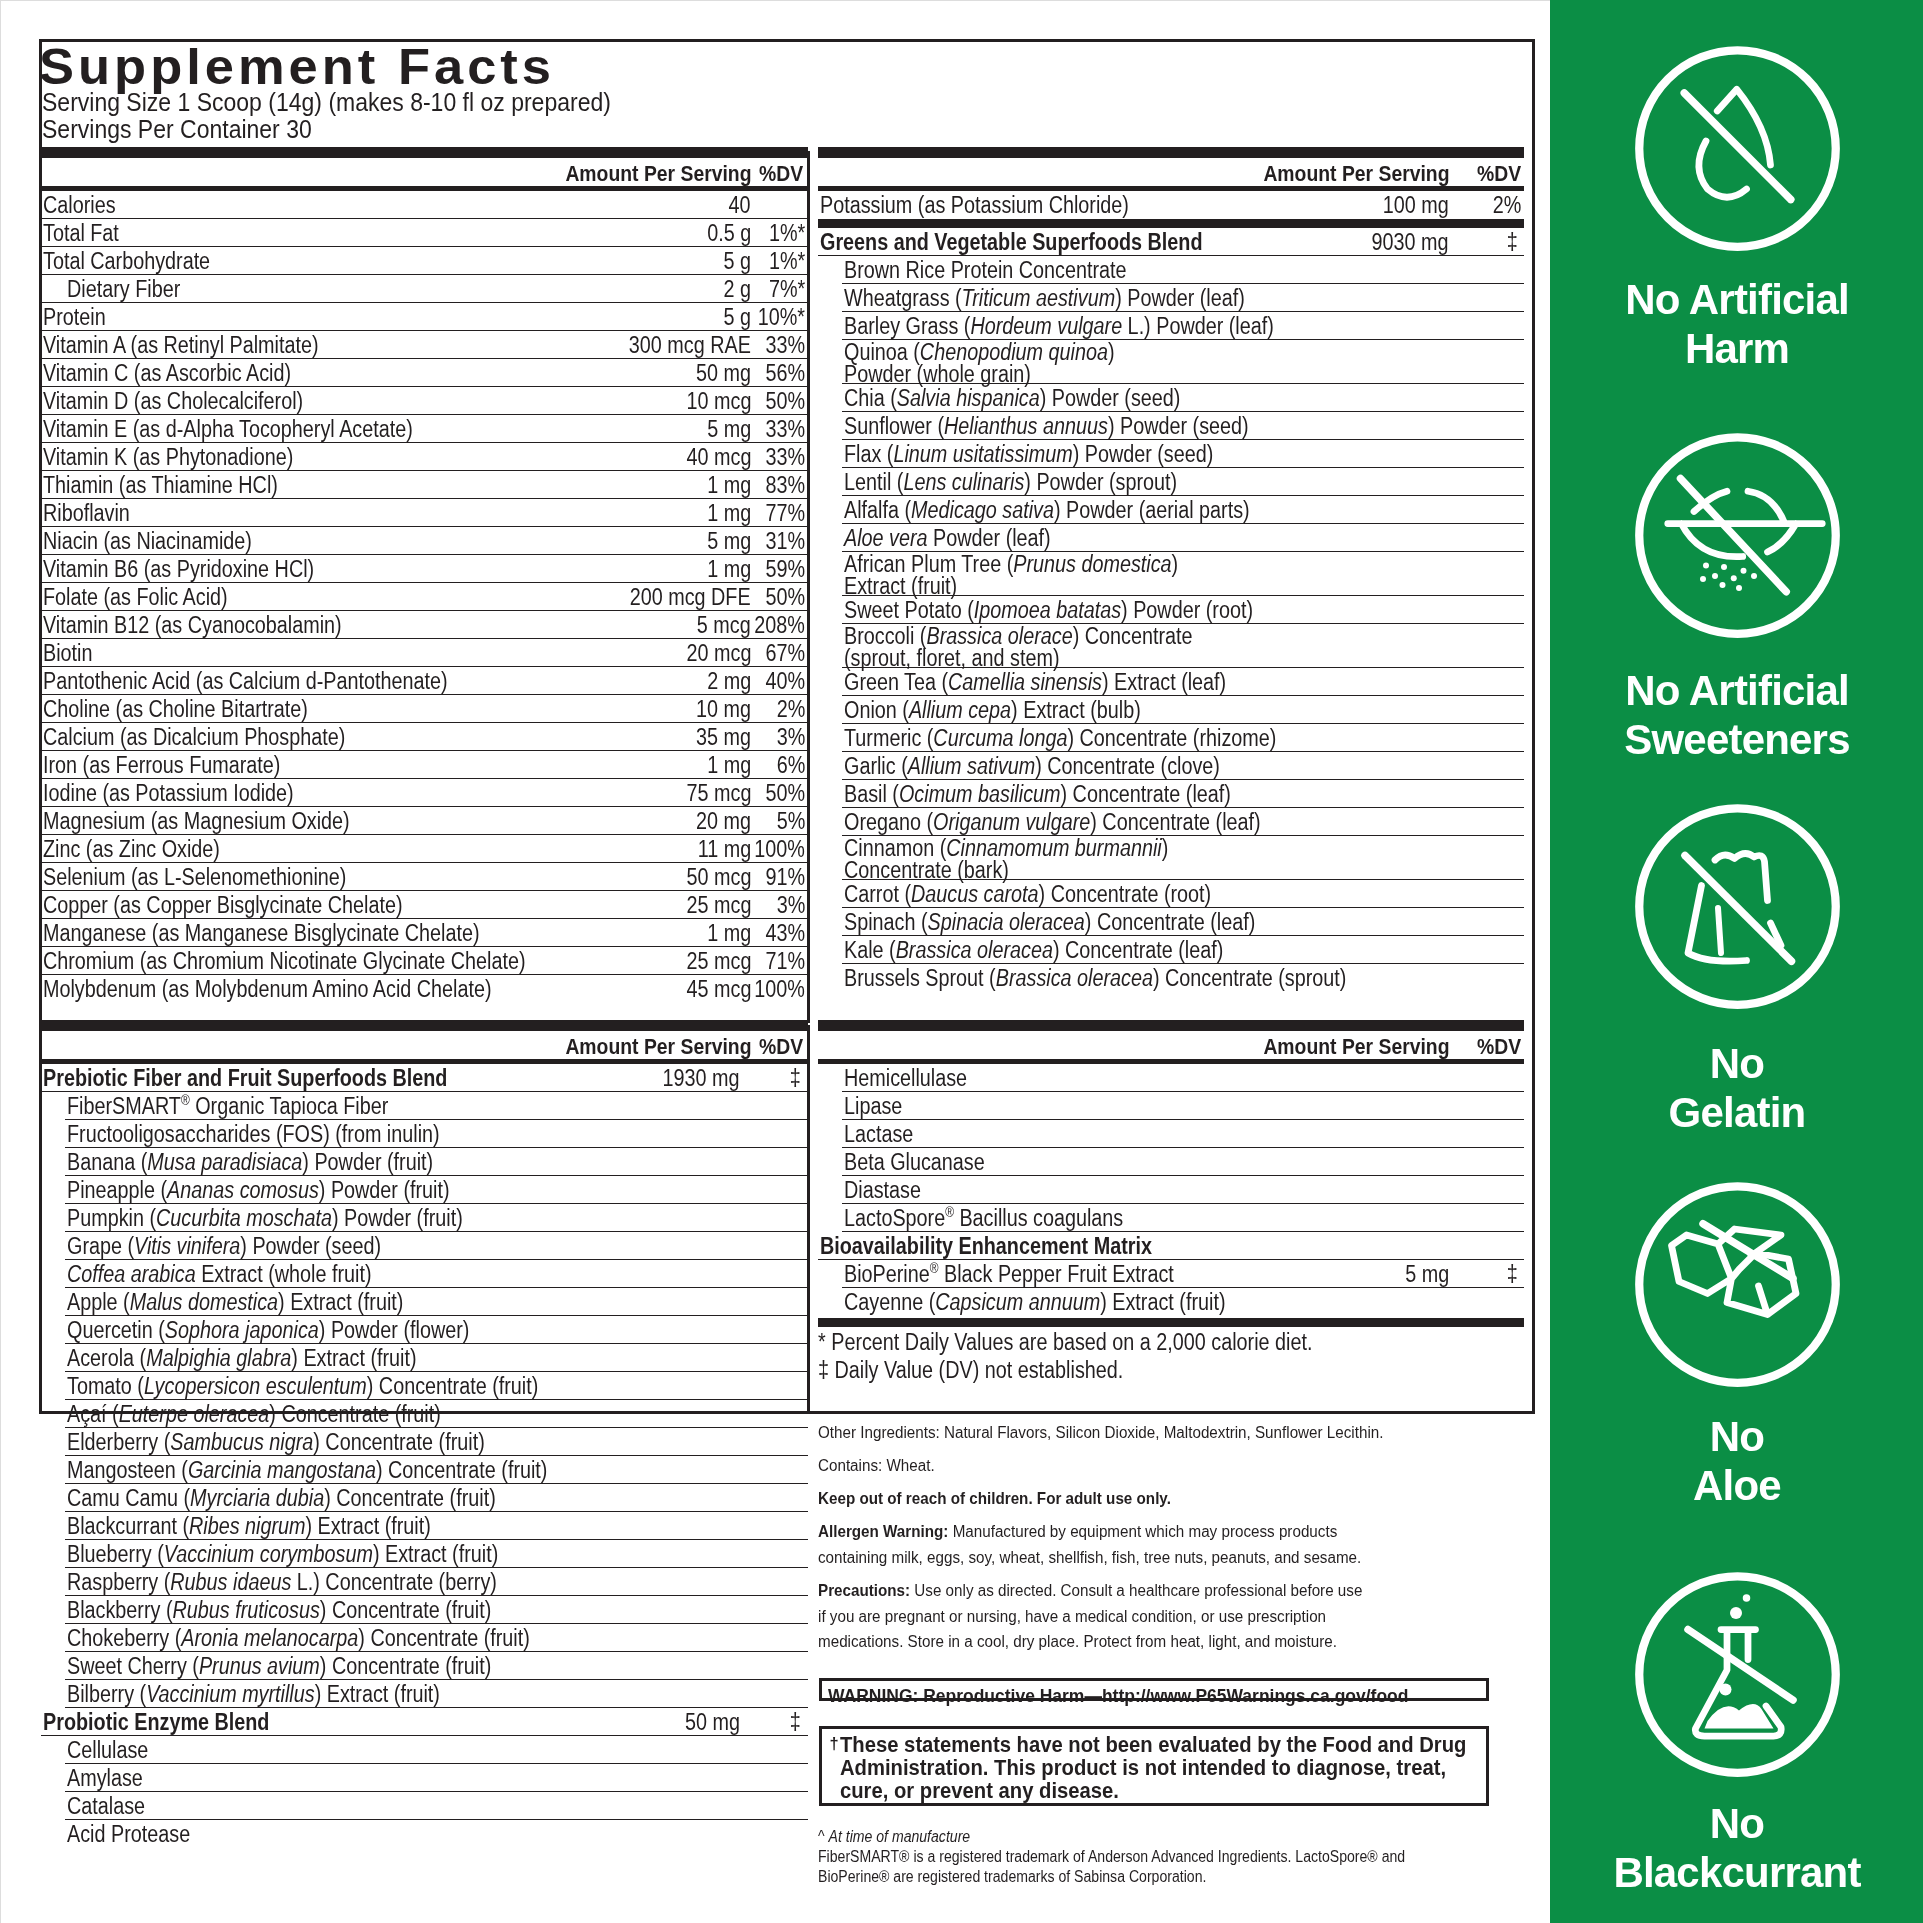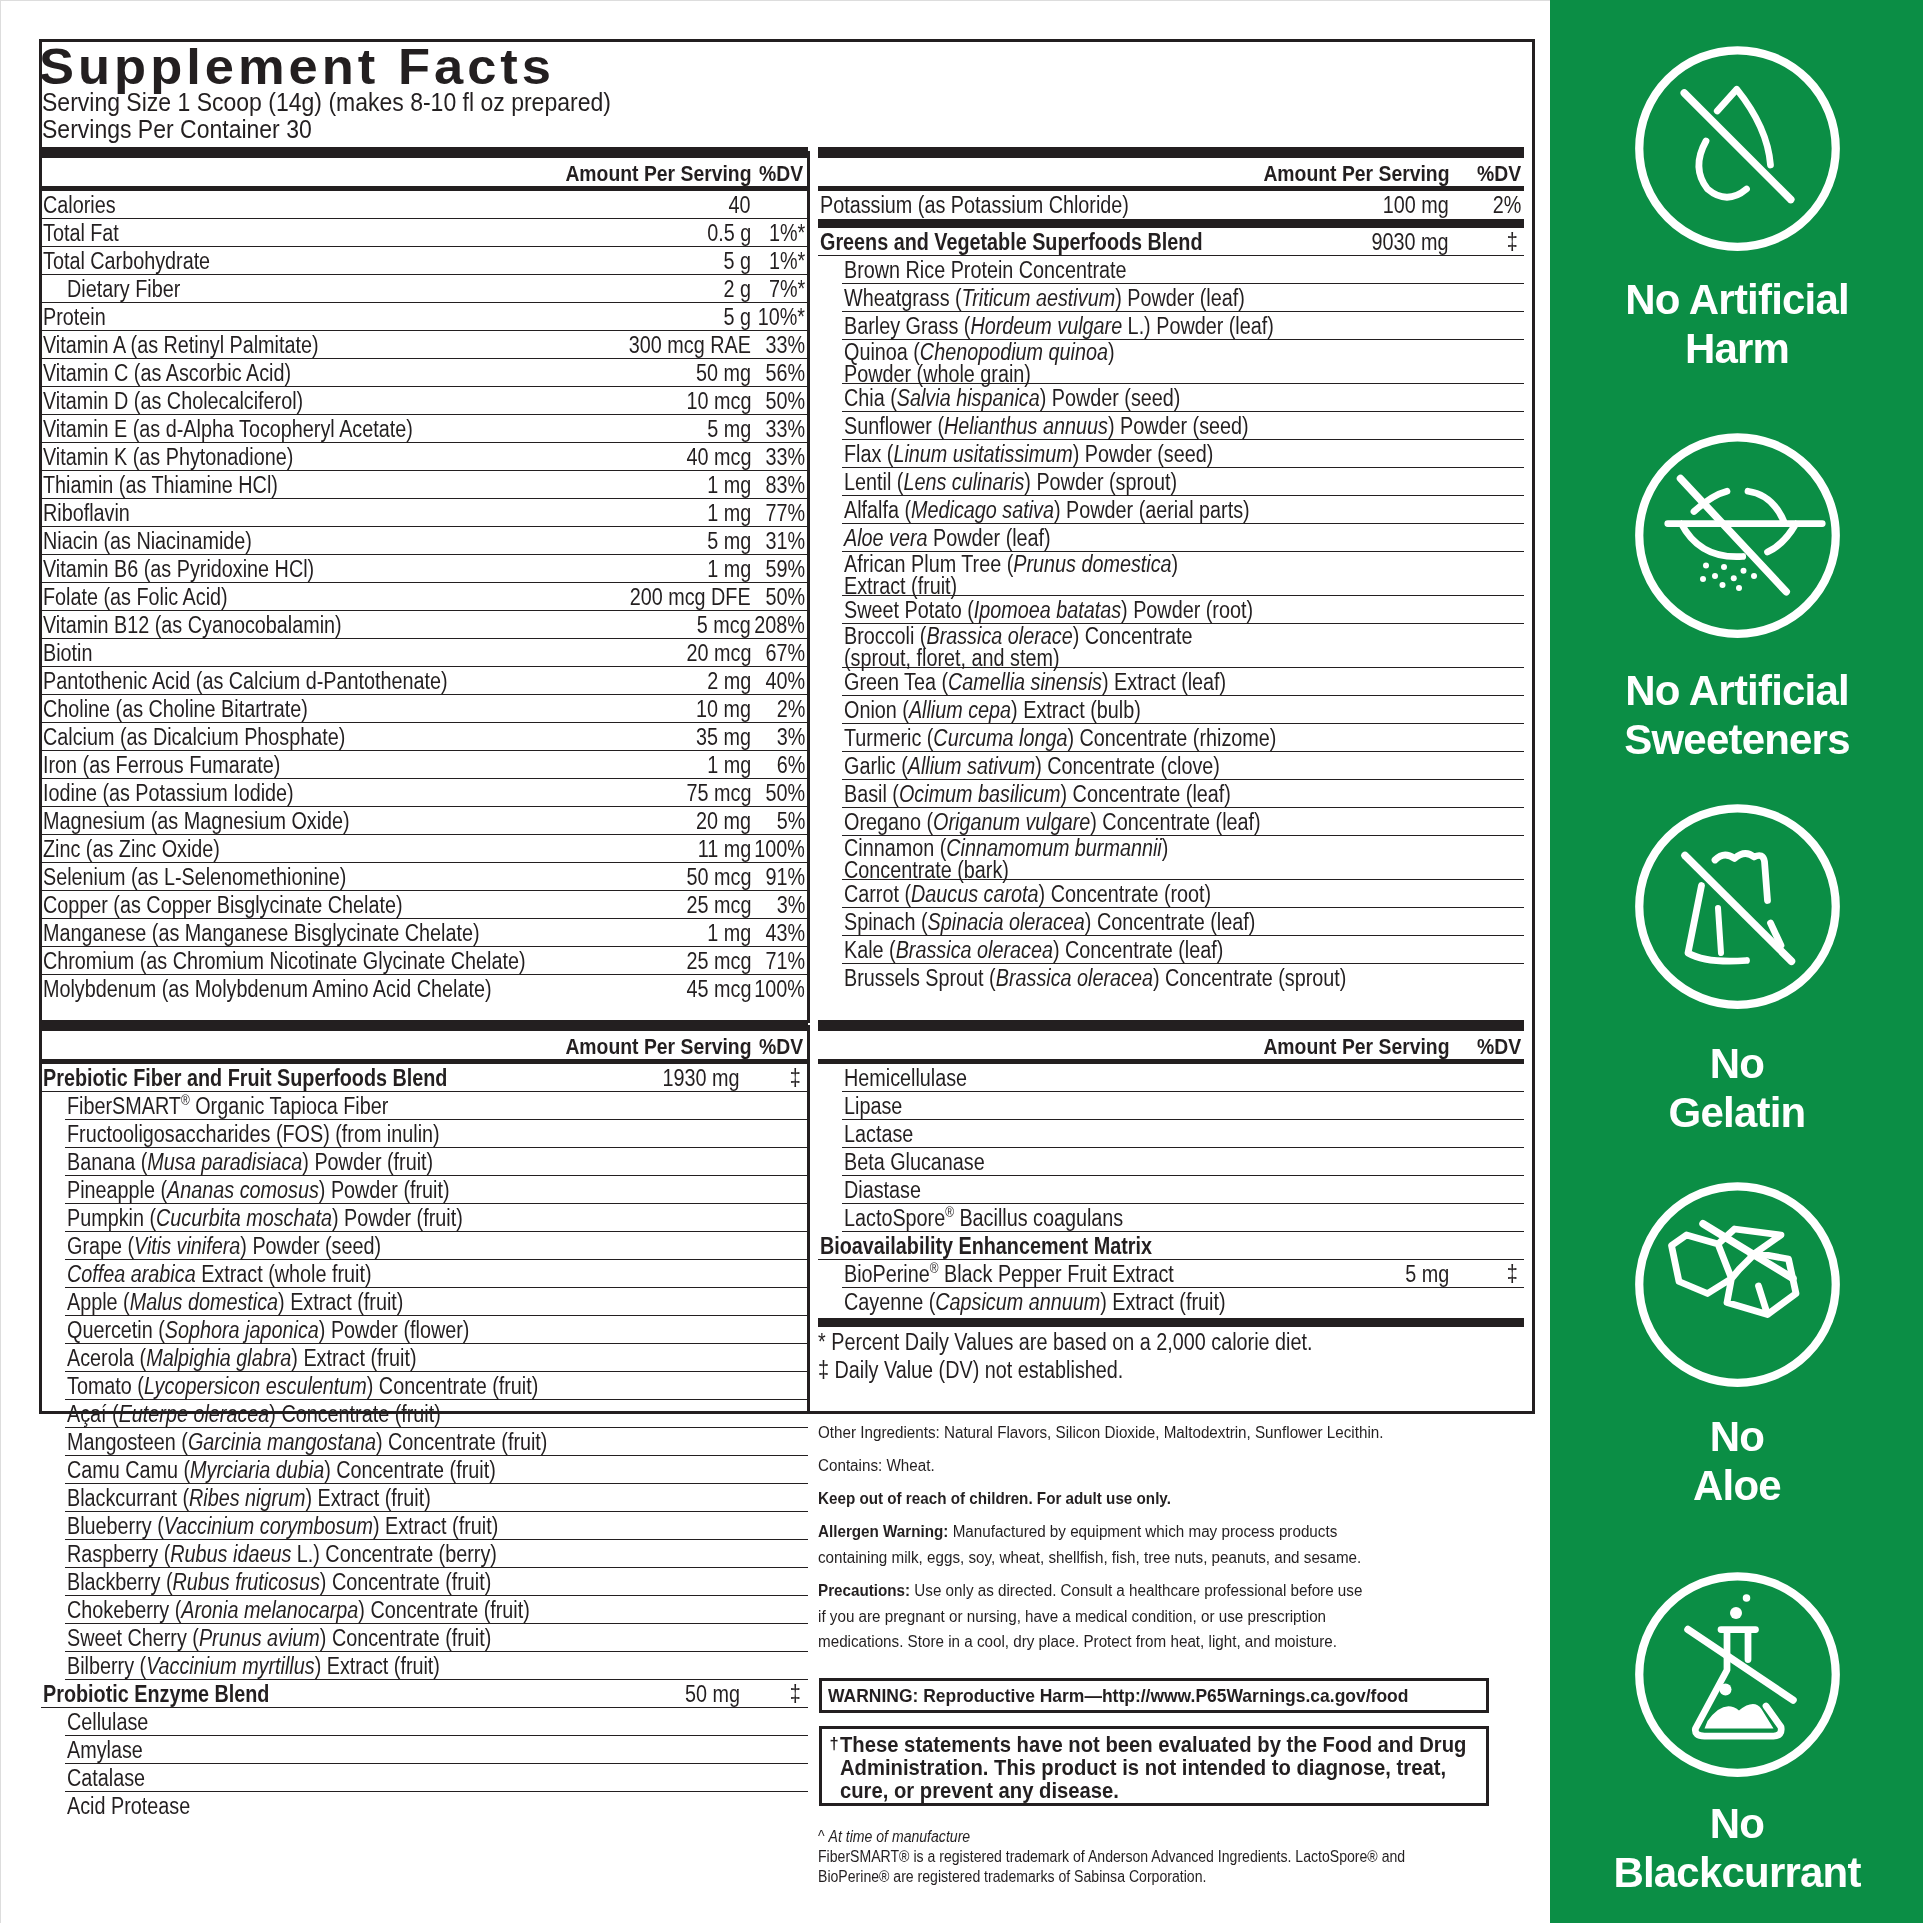--- a/index.html
+++ b/index.html
@@ -34,21 +34,21 @@
   .nm i { font-style: italic; }
   .nm sup { font-size: 60%; vertical-align: super; line-height: 0; }
 
   .vline { position: absolute; background: #231f20; width: 3px; }
 
   .footnote { font-size: 23px; line-height: 28px; transform: scaleX(0.86); transform-origin: left; white-space: nowrap; }
 
   .info { position: absolute; left: 817px; width: 706px; font-size: 17.3px; line-height: 25.6px; transform-origin: left; }
   .info p { transform: scaleX(0.88); transform-origin: left; white-space: nowrap; }
   .info b { font-weight: bold; }
-  .p65 { position: absolute; left: 818px; top: 1677px; width: 670px; height: 35px; border: 3px solid #231f20; font-weight: bold; font-size: 19px; padding: 3.8px 0 0 6px; white-space: nowrap; }
+  .p65 { position: absolute; left: 818px; top: 1677px; width: 670px; height: 23px; border: 3px solid #231f20; font-weight: bold; font-size: 19px; padding: 3.8px 0 0 6px; white-space: nowrap; }
   .p65 span { display: inline-block; transform: scaleX(0.92); transform-origin: left; }
   .fda { position: absolute; left: 818px; top: 1725px; width: 670px; height: 80px; border: 3px solid #231f20; font-weight: bold; font-size: 22px; line-height: 23px; padding: 3.8px 0 0 6px; }
   .fda .dag { position: absolute; left: 7.5px; top: 3px; font-size: 16.5px; }
   .fda .txt { display: block; margin-left: 12px; width: 706px; transform: scaleX(0.92); transform-origin: left; }
   .small { position: absolute; left: 817px; font-size: 16px; line-height: 21px; transform: scaleX(0.88); transform-origin: left; white-space: nowrap; }
   .small i { font-style: italic; }
 
   .badges { position: absolute; left: 1550px; top: 0; width: 374px; height: 1924px; background: #0b8e45; }
   .badge { position: absolute; left: 0; width: 374px; text-align: center; }
   .badge svg { display: block; margin: 0 auto; }
@@ -359,20 +359,23 @@
           <span class="nm"><span>Quercetin (</span><i>Sophora japonica</i><span>) Powder (flower)</span></span>
         </div>
         <div class="row sub">
           <span class="nm"><span>Acerola (</span><i>Malpighia glabra</i><span>) Extract (fruit)</span></span>
         </div>
         <div class="row sub">
           <span class="nm"><span>Tomato (</span><i>Lycopersicon esculentum</i><span>) Concentrate (fruit)</span></span>
         </div>
         <div class="row sub">
           <span class="nm"><span>Açaí (</span><i>Euterpe oleracea</i><span>) Concentrate (fruit)</span></span>
+        </div>
+        <div class="row sub">
+          <span class="nm"><span>Elderberry (</span><i>Sambucus nigra</i><span>) Concentrate (fruit)</span></span>
         </div>
         <div class="row sub">
           <span class="nm"><span>Mangosteen (</span><i>Garcinia mangostana</i><span>) Concentrate (fruit)</span></span>
         </div>
         <div class="row sub">
           <span class="nm"><span>Camu Camu (</span><i>Myrciaria dubia</i><span>) Concentrate (fruit)</span></span>
         </div>
         <div class="row sub">
           <span class="nm"><span>Blackcurrant (</span><i>Ribes nigrum</i><span>) Extract (fruit)</span></span>
         </div>

